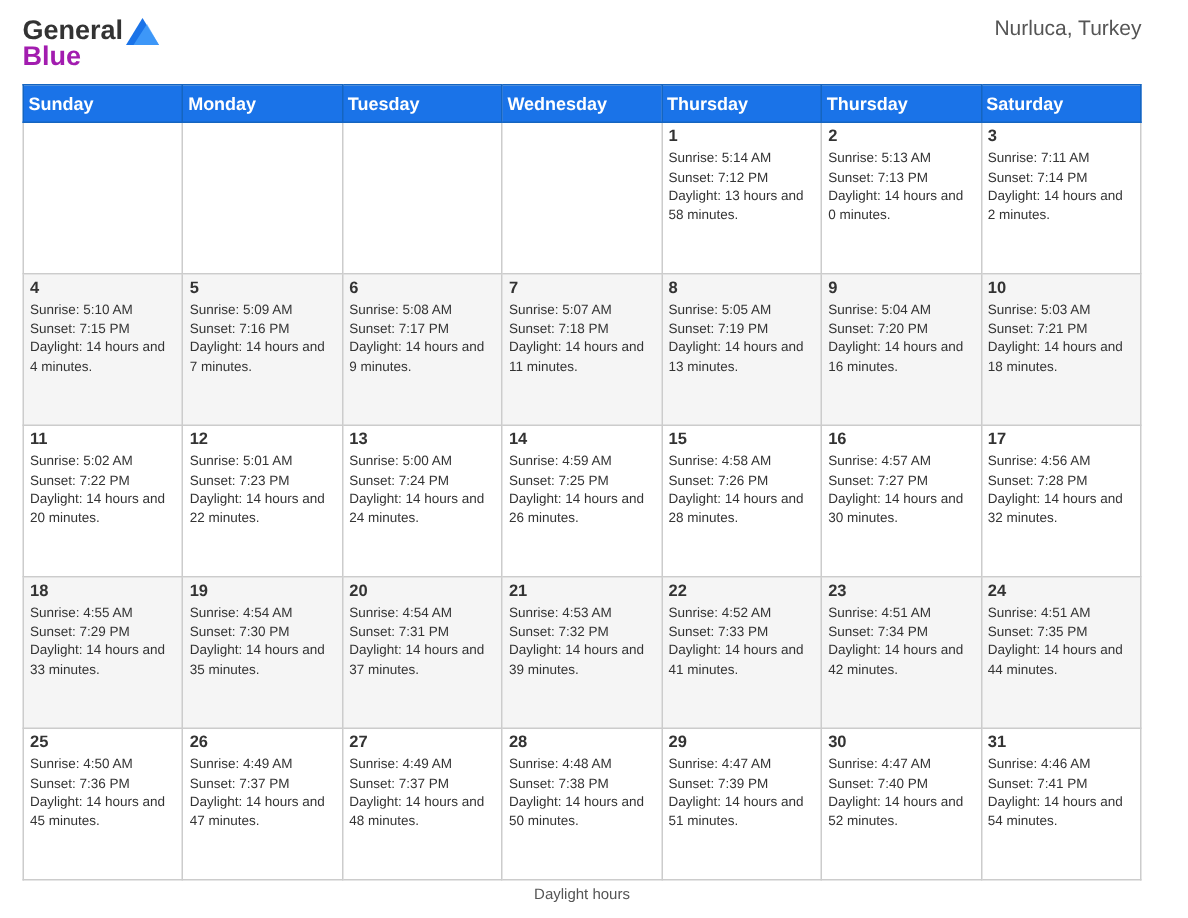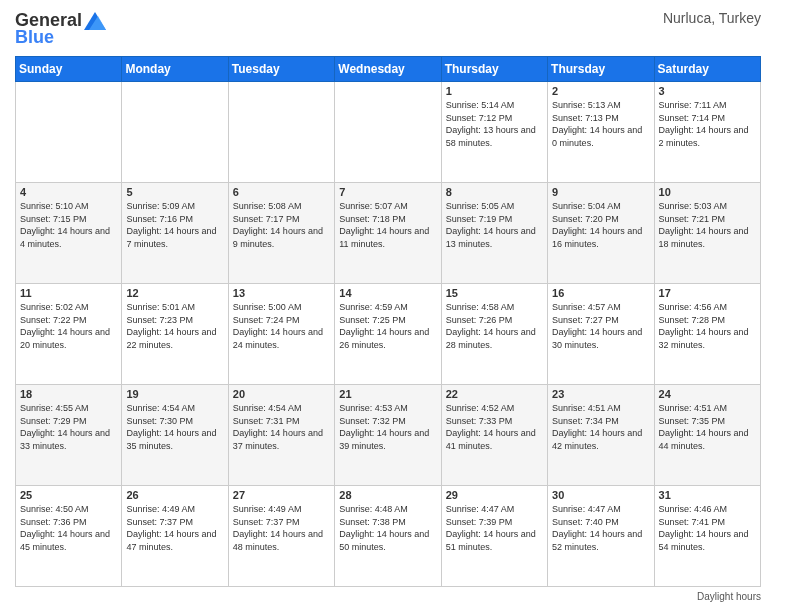--- a/index.html
+++ b/index.html
@@ -28,21 +28,21 @@
       align-items: center;
     }
     .logo-text-general {
       font-size: 18px;
       font-weight: bold;
       color: #333;
     }
     .logo-text-blue {
       font-size: 18px;
       font-weight: bold;
-      color: #3b82f6;
+      color: #a21caf;
     }
     .title-block {
       text-align: right;
     }
     .title-month {
       font-size: 32px;
       color: #333;
       font-weight: normal;
     }
     .title-location {
@@ -91,21 +91,21 @@
       line-height: 1.4;
       color: #333;
     }
     .empty-cell {
       background: #fff !important;
     }
     .footer-note {
       font-size: 10px;
       color: #555;
       margin-top: 4px;
-      text-align: right;
+      text-align: center;
     }
   </style>
 </head>
 <body>
 
 <div class="page">
   <div class="header">
     <div class="logo">
       <div style="display:flex;flex-direction:column;align-items:flex-start;">
         <div style="display:flex;align-items:center;">

